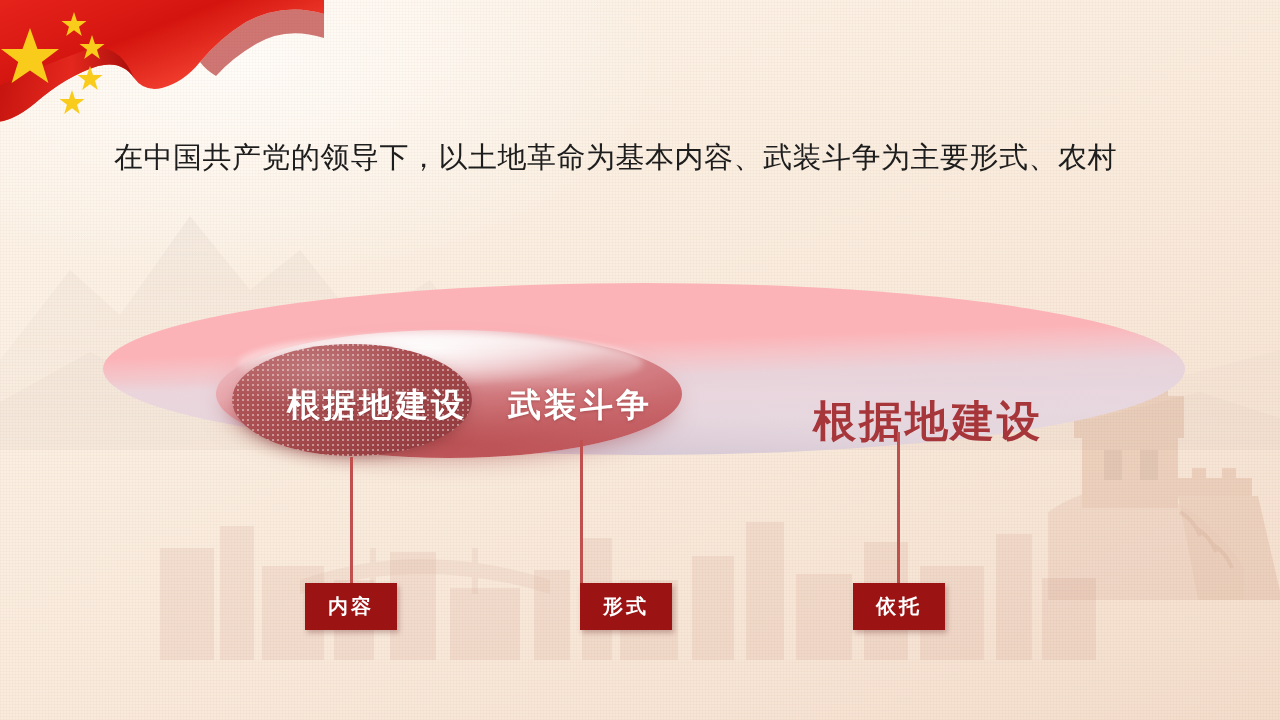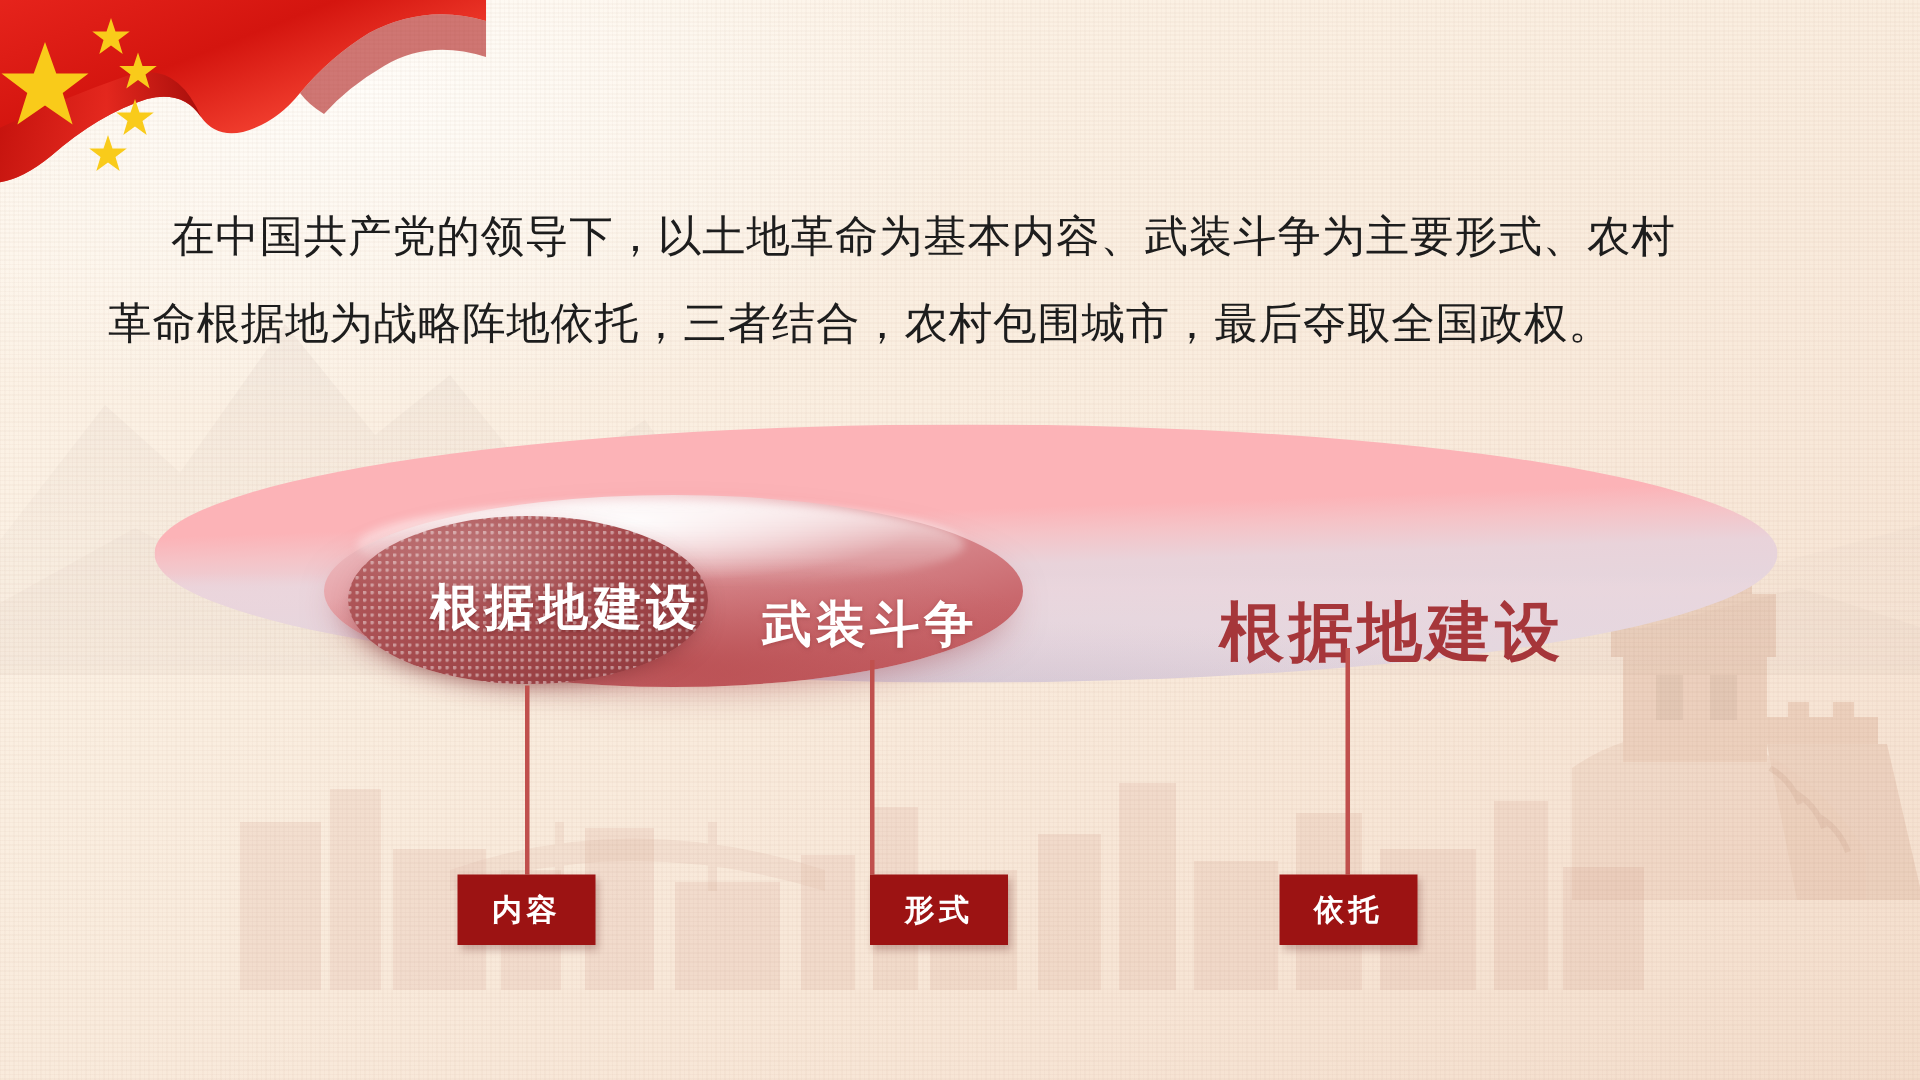--- a/index.html
+++ b/index.html
@@ -97,21 +97,21 @@
     box-shadow:0 6px 18px -8px rgba(110,35,38,.7);
   }
 
   .lbl{
     position:absolute;color:#fff;font-size:33px;font-weight:700;
     letter-spacing:3px;white-space:nowrap;
     font-family:"DejaVu Sans","Liberation Sans",sans-serif;
     text-shadow:0 1px 2px rgba(120,40,42,.55);
   }
   .lbl-a{left:287px;top:133px;}
-  .lbl-b{left:508px;top:144px;text-shadow:0 1px 3px rgba(150,60,62,.6);}
+  .lbl-b{left:508px;top:133px;text-shadow:0 1px 3px rgba(150,60,62,.6);}
   .lbl-c{
     left:813px;top:143px;color:#a6363a;font-size:43px;font-weight:700;
     letter-spacing:3px;text-shadow:none;
   }
 
   
   .conn{position:absolute;width:3px;background:#c0504d;}
   .c1{left:350px;top:457px;height:126px;}
   .c2{left:580px;top:440px;height:143px;}
   .c3{left:897px;top:432px;height:151px;}
@@ -208,21 +208,20 @@
       <polygon points="36,36 43.5,57 65,57 47.8,70 54.4,91 36,78.4 17.6,91 24.2,70 7,57 28.5,57"></polygon>
       <polygon points="80,20 83,29 92.5,29 85,34.7 87.8,44 80,38.3 72.2,44 75,34.7 67.5,29 77,29"></polygon>
       <polygon points="98,43 101,52 110.5,52 103,57.7 105.8,67 98,61.3 90.2,67 93,57.7 85.5,52 95,52"></polygon>
       <polygon points="96,74 99,83 108.5,83 101,88.7 103.8,98 96,92.3 88.2,98 91,88.7 83.5,83 93,83"></polygon>
       <polygon points="78,98 81,107 90.5,107 83,112.7 85.8,122 78,116.3 70.2,122 73,112.7 65.5,107 75,107"></polygon>
     </g>
   </svg>
 
   <div class="para">
     <span class="ln1">在中国共产党的领导下，以土地革命为基本内容、武装斗争为主要形式、农村</span>
-    <span class="ln2">革命根据地为战略阵地依托，三者结合，农村包围城市，最后夺取全国政权。</span>
   </div>
 
   <div class="diagram">
     <div class="ell-outer"></div>
     <div class="ell-outer-rim"></div>
     <div class="ell-mid"></div>
     <div class="ell-mid-gloss"></div>
     <div class="ell-inner"></div>
 
     <div class="lbl lbl-a">根据地建设</div>

